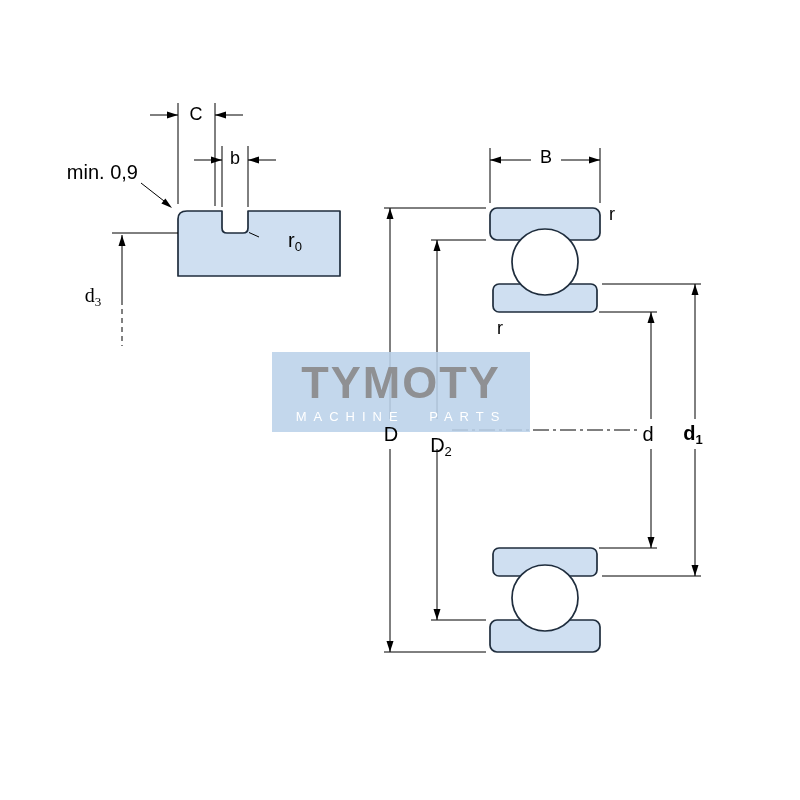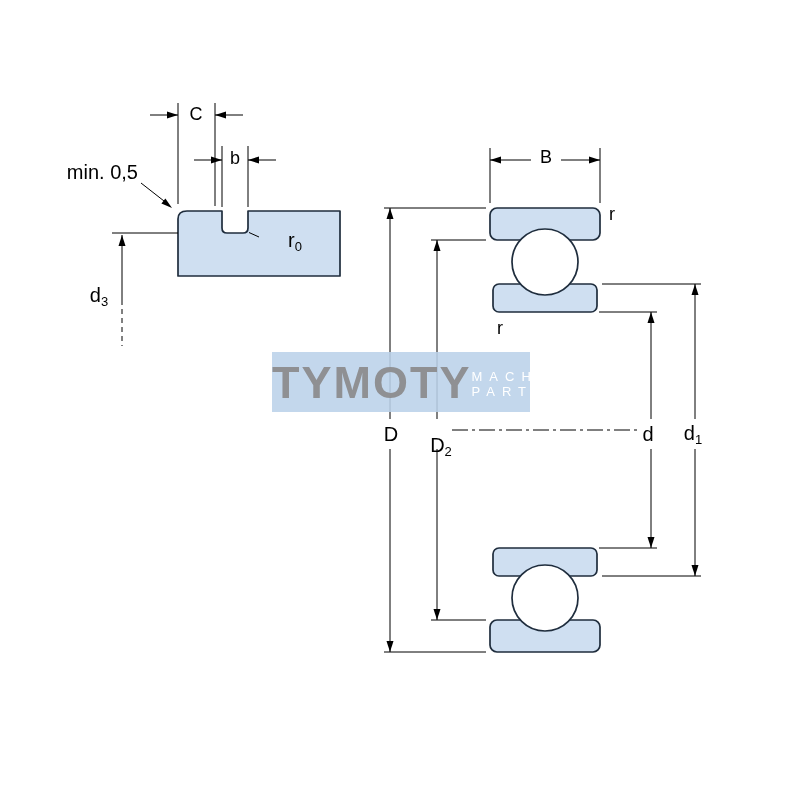--- a/index.html
+++ b/index.html
@@ -10,23 +10,23 @@
   .ball { fill:#ffffff; stroke:#1f2d3d; stroke-width:1.7; }
   .dim  { stroke:#000; stroke-width:1; fill:none; }
   .dash { stroke:#000; stroke-width:1; fill:none; stroke-dasharray:5 4; }
   .cl   { stroke:#000; stroke-width:1; fill:none; stroke-dasharray:16 4 3 4; }
   .ah   { fill:#000; stroke:none; }
   .lbl { position:absolute; z-index:3; transform:translate(-50%,-50%); font-size:18px; white-space:nowrap; line-height:1; }
   .lbl.big { font-size:20px; }
   .lbl.rt { transform:translate(-100%,-50%); }
   .lbl.lt { transform:translate(0,-50%); }
   .sub { font-size:13px; vertical-align:-4px; }
-  .watermark { position:absolute; left:272px; top:352px; width:258px; height:60px; z-index:2;
-               background:rgba(187,209,233,0.88); display:flex; flex-direction:row;
-               align-items:center; }
+  .watermark { position:absolute; left:272px; top:352px; width:258px; height:80px; z-index:2;
+               background:rgba(187,209,233,0.88); display:flex; flex-direction:column;
+               align-items:center; justify-content:center; }
   .wm-title { font-size:45px; font-weight:bold; color:#8f9093; letter-spacing:2px; line-height:1; }
   .wm-sub { font-size:13px; color:#ffffff; letter-spacing:7px; word-spacing:14px; margin-top:4px; }
 </style>
 </head>
 <body>
 
 <div class="stage">
 
   <svg width="800" height="800" viewBox="0 0 800 800">
 
@@ -125,25 +125,25 @@
     </g>
   </svg>
 
   <div class="watermark">
     <div class="wm-title">TYMOTY</div>
     <div class="wm-sub">MACHINE PARTS</div>
   </div>
 
   <span class="lbl" style="left:196px;top:114px;">C</span>
   <span class="lbl" style="left:235px;top:158px;">b</span>
-  <span class="lbl big rt" style="left:138px;top:172px;">min. 0,5</span>
+  <span class="lbl big rt" style="left:138px;top:172px;">min. 0,9</span>
   <span class="lbl big lt" style="left:261px;top:241px;margin-left:27px;"><span>r</span><span class="sub">0</span></span>
-  <span class="lbl big" style="left:99px;top:296px;"><span>d</span><span class="sub">3</span></span>
+  <span class="lbl big" style="left:93px;top:296px;font-family:Liberation Serif, serif;"><span>d</span><span class="sub">3</span></span>
 
   <span class="lbl" style="left:546px;top:157px;">B</span>
   <span class="lbl" style="left:612px;top:214px;">r</span>
   <span class="lbl" style="left:500px;top:328px;">r</span>
   <span class="lbl big" style="left:391px;top:434px;">D</span>
   <span class="lbl big" style="left:441px;top:446px;"><span>D</span><span class="sub">2</span></span>
   <span class="lbl big" style="left:648px;top:434px;">d</span>
-  <span class="lbl big" style="left:693px;top:434px;"><span>d</span><span class="sub">1</span></span>
+  <span class="lbl big" style="left:693px;top:434px;font-weight:bold;"><span>d</span><span class="sub">1</span></span>
 
 </div>
 
 </body></html>

